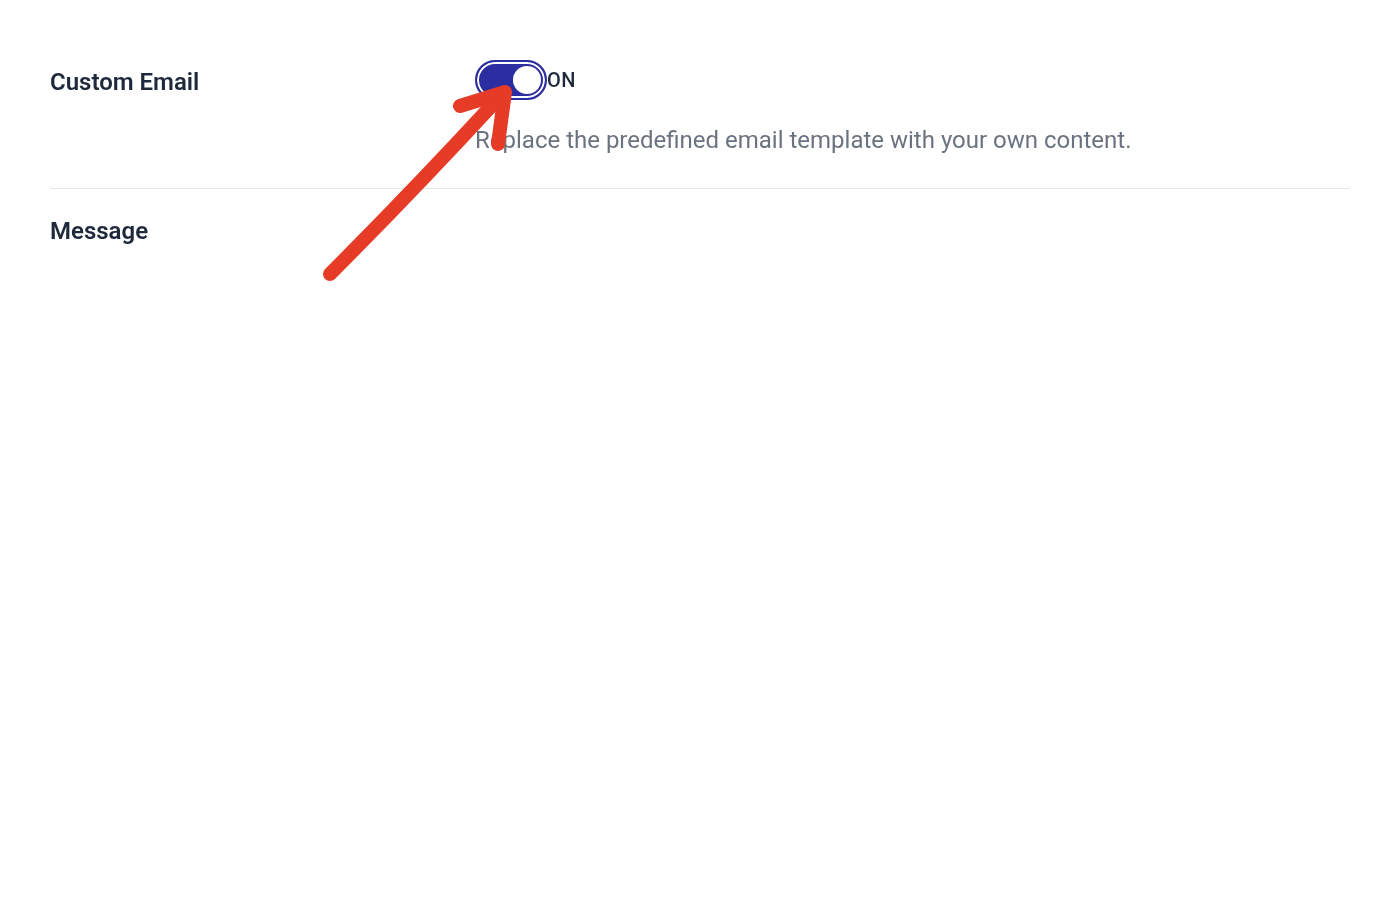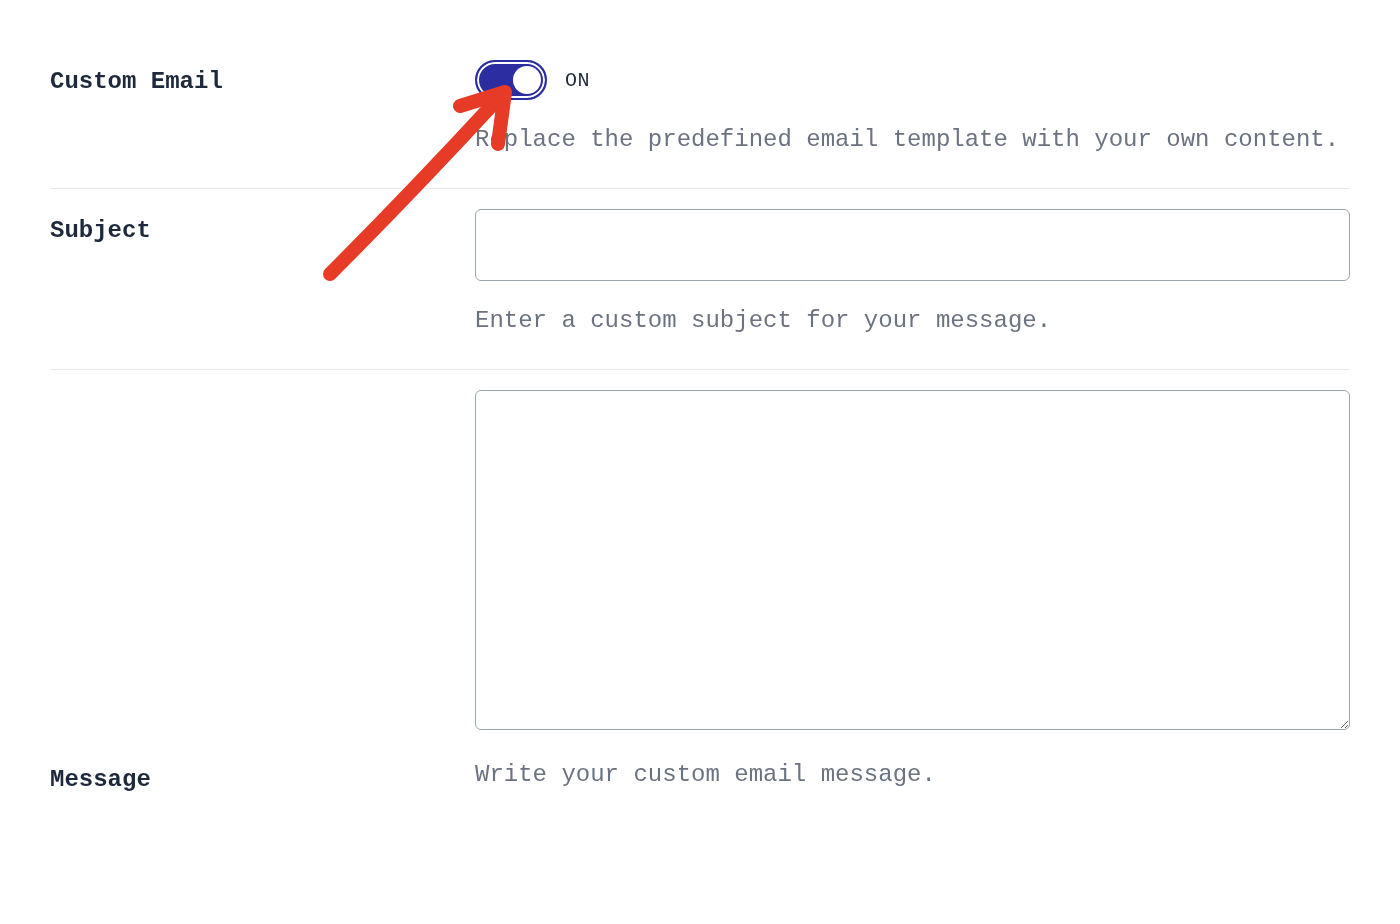--- a/index.html
+++ b/index.html
@@ -33,21 +33,20 @@
       font-weight: 600;
       color: #1e293b;
     }
     .control-col {
       flex: 1;
       position: relative;
     }
     .toggle-line {
       display: flex;
       align-items: center;
-      gap: 18px;
       margin-bottom: 22px;
     }
     .toggle {
       width: 72px;
       height: 40px;
       background: #2b2da0;
       border-radius: 40px;
       position: relative;
       border: 2px solid #2b2da0;
       box-shadow: inset 0 0 0 2px #ffffff;
@@ -100,21 +99,21 @@
       position: absolute;
       left: 260px;
       top: 34px;
       pointer-events: none;
       z-index: 10;
     }
   </style>
 </head>
 <body>
 
-<div class="form" style="position:relative;font-family:Liberation Mono, monospace;">
+<div class="form" style="position:relative;">
 
   <svg class="annotation-arrow" width="230" height="210" viewBox="0 0 230 210">
     <path d="M 20 200 Q 100 120 185 28" stroke="#e63b27" stroke-width="14" fill="none" stroke-linecap="round"></path>
     <path d="M 150 32 L 195 18 L 188 70" stroke="#e63b27" stroke-width="14" fill="none" stroke-linecap="round" stroke-linejoin="round"></path>
   </svg>
 
   <div class="form-row">
     <div class="label-col">
       <div class="label-text">Custom Email</div>
     </div>
@@ -122,33 +121,20 @@
       <div class="toggle-line">
         <div class="toggle">
           <div class="toggle-knob"></div>
         </div>
         <div class="toggle-state">ON</div>
       </div>
       <div class="help-text">Replace the predefined email template with your own content.</div>
     </div>
   </div>
 
-  <div class="form-row">
-    <div class="label-col">
-      <div class="label-text">Subject</div>
-    </div>
-    <div class="control-col">
-      <input type="text" class="text-input" value="" style="">
-      <div class="help-text">Enter a custom subject for your message.</div>
-    </div>
-  </div>
 
   <div class="form-row">
     <div class="label-col">
       <div class="label-text">Message</div>
-    </div>
-    <div class="control-col">
-      <textarea class="textarea-input" style=""></textarea>
-      <div class="help-text">Write your custom email message.</div>
     </div>
   </div>
 
 </div>
 
 </body></html>

